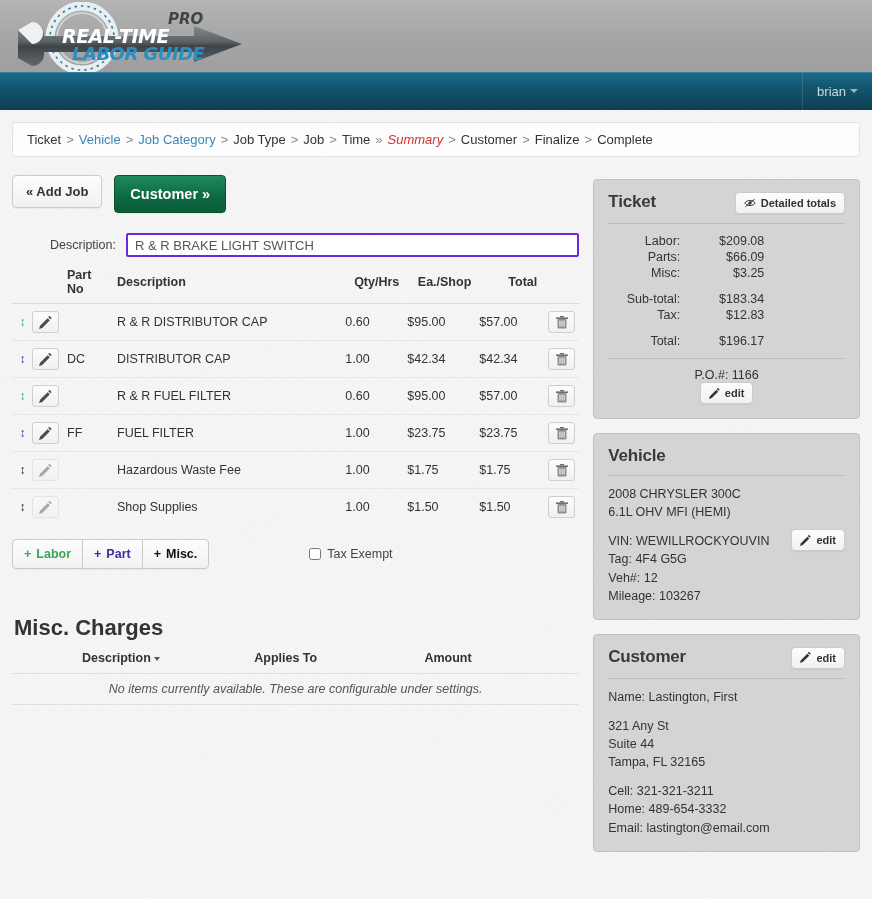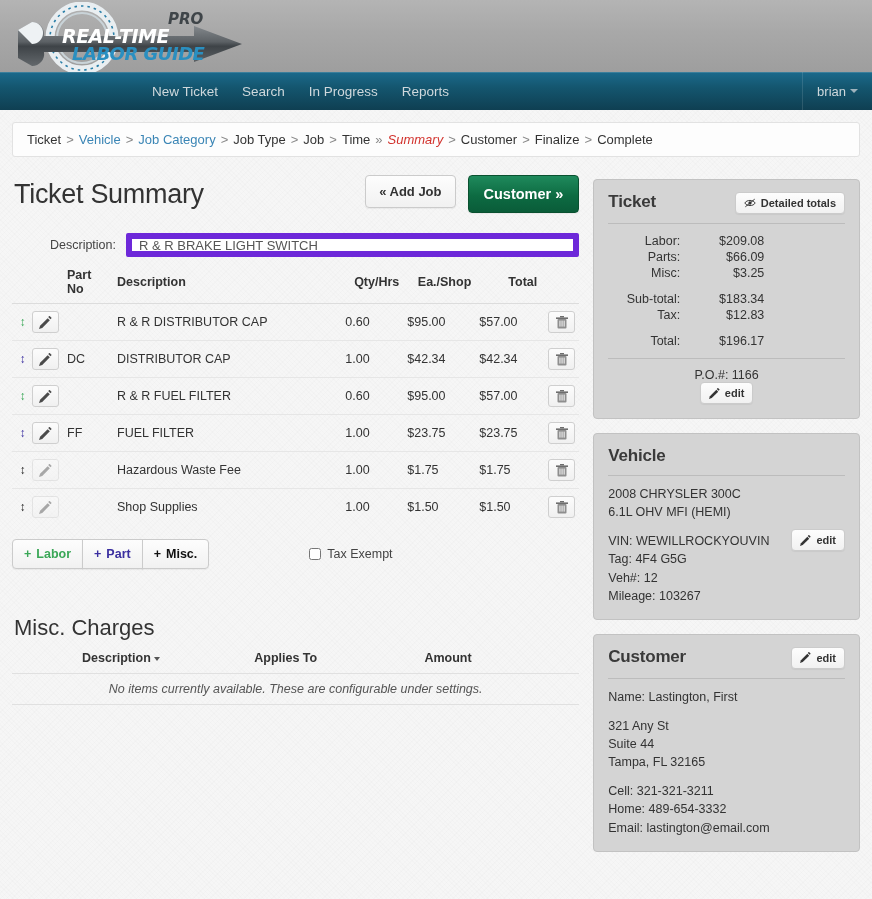--- a/index.html
+++ b/index.html
@@ -88,21 +88,21 @@
     font-size:14.5px; padding:10px 15px; border-radius:4px;
   }
   .btn-sm { font-size:11px; padding:4px 8px; font-weight:bold; }
 
   .addjob-wrap { padding-top: 18px; display:flex; gap:12px; align-items:flex-start; }
 
   
   .desc-row { display:flex; align-items:center; margin-top: 20px; padding-left: 2px; }
   .desc-label { font-size:12.5px; color:#444; width: 112px; text-align:right; padding-right:10px; }
   .desc-input {
-    flex:1; height:24px; border:6px solid #6d28d9; border-radius:2px;
+    flex:1; height:24px; border:2px solid #6d28d9; border-radius:2px;
     padding: 2px 7px; font-size:13px; color:#555; background:#fff;
     font-family:"Liberation Sans", sans-serif;
   }
 
   
   table.items { width:100%; border-collapse: collapse; margin-top: 6px; }
   table.items th {
     font-size:12.5px; color:#333; font-weight:bold; text-align:left;
     padding: 5px 4px 7px 4px;
   }
@@ -152,21 +152,21 @@
   .plus-k { color:#111; font-weight:bold; }
   .lbl-g { color:#3aa757; }
   .lbl-b { color:#3b2fa0; }
   .lbl-k { color:#111; }
 
   .taxex { display:flex; align-items:center; gap:6px; margin-left:100px; font-size:12.5px; color:#444; }
   .taxex input { width:12px; height:12px; }
   .savepkg { margin-left:auto; }
 
   
-  .misc-title { font-size:22px; color:#333; font-weight:normal; margin: 46px 0 2px 2px; }
+  .misc-title { font-size:22px; color:#333; font-weight:bold; margin: 46px 0 2px 2px; }
   table.misc { width:100%; border-collapse:collapse; }
   table.misc th {
     font-size:12.5px; font-weight:bold; color:#333; text-align:left; padding:8px 4px;
   }
   table.misc td {
     font-size:12.5px; font-style:italic; color:#555; text-align:center;
     padding: 8px 4px; border-top:1px solid #e0e0e0; border-bottom:1px solid #e0e0e0;
   }
   .sort-caret { display:inline-block; width:0;height:0;
     border-left:3.5px solid transparent;border-right:3.5px solid transparent;
@@ -219,26 +219,20 @@
       <g font-family="DejaVu Sans, sans-serif" font-weight="bold" font-style="italic">
         <text x="52" y="41" font-size="19" fill="#ffffff" letter-spacing="-.5">REAL-TIME</text>
         <text x="62" y="58" font-size="18" fill="#2a8fc0" letter-spacing="-.5">LABOR GUIDE</text>
         <text x="158" y="22" font-size="15" fill="#3f4549" letter-spacing="0">PRO</text>
       </g>
     </svg>
   </div>
 </div>
 
 <div class="navbar">
-  <div class="nav-links">
-    <a>New Ticket</a>
-    <a>Search</a>
-    <a>In Progress</a>
-    <a>Reports</a>
-  </div>
   <div class="nav-user">
     <span>brian</span>
     <span class="caret-down"></span>
   </div>
 </div>
 
 <div class="crumbbar" id="crumbs">
     <span class="cb">Ticket</span>
     <span class="sep">&gt;</span>
     <span class="cb link">Vehicle</span>
@@ -258,21 +252,20 @@
     <span class="cb">Finalize</span>
     <span class="sep">&gt;</span>
     <span class="cb">Complete</span>
   </div>
 
 <div class="page">
 
   <div class="col-main">
 
     <div class="title-row">
-      <div class="page-title">Ticket Summary</div>
       <div class="addjob-wrap">
         <button class="btn">« Add Job</button>
         <button class="btn btn-green">Customer »</button>
       </div>
     </div>
 
     <div class="desc-row">
       <div class="desc-label">Description:</div>
       <input class="desc-input" type="text" value="R &amp; R BRAKE LIGHT SWITCH" style="">
     </div>

